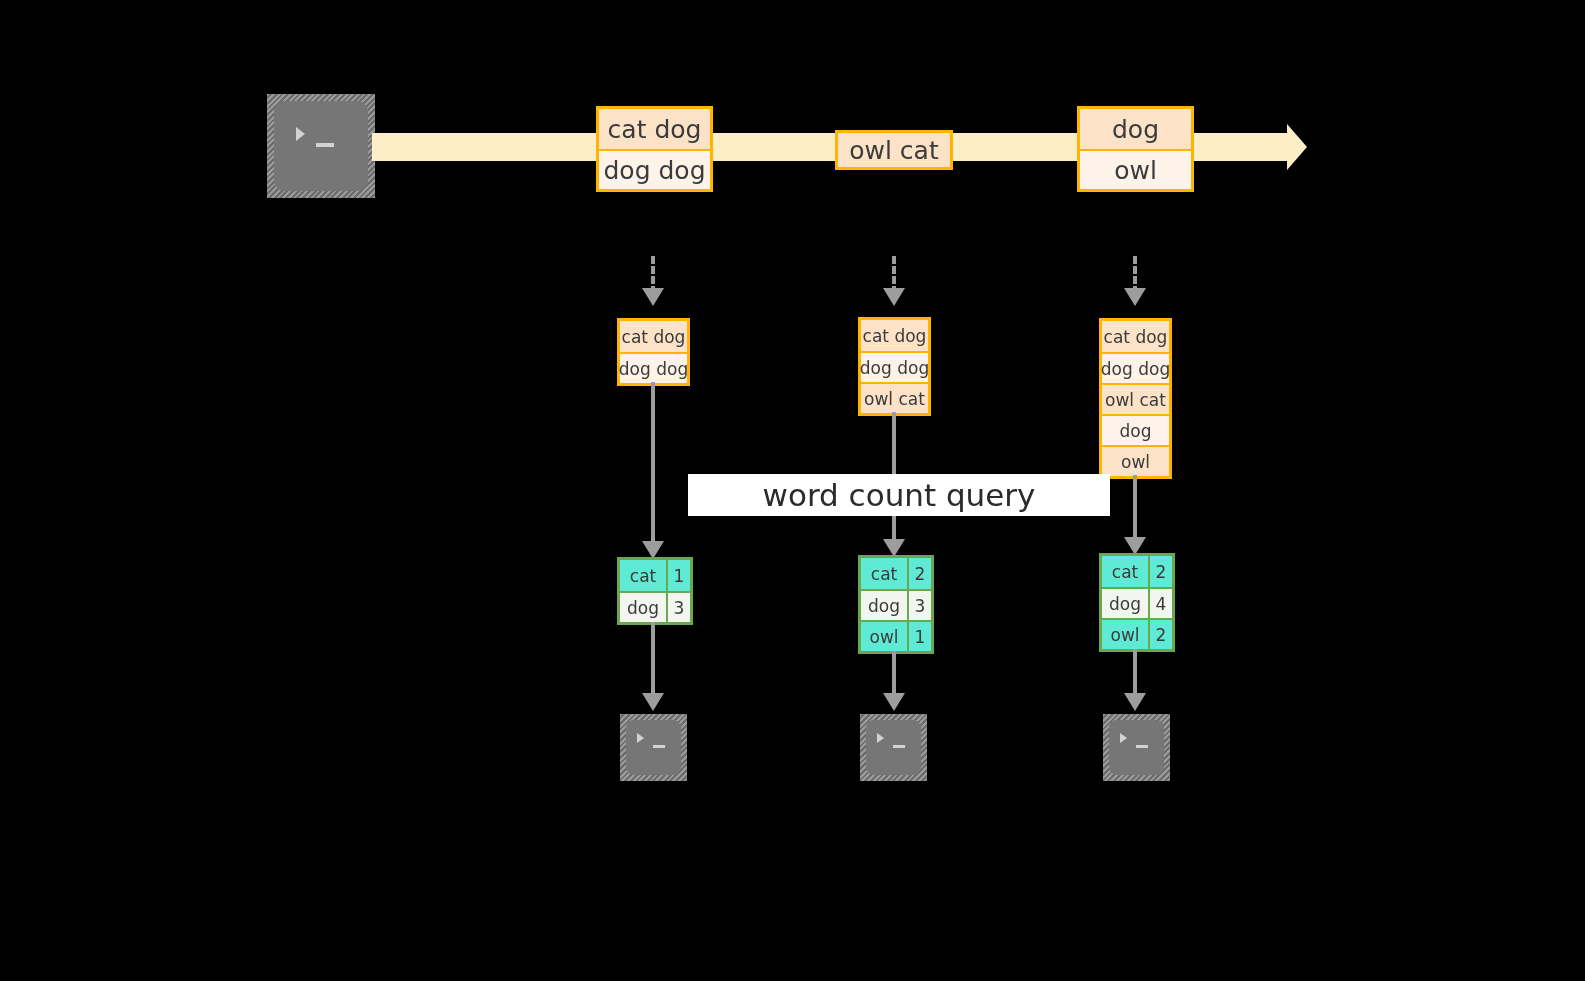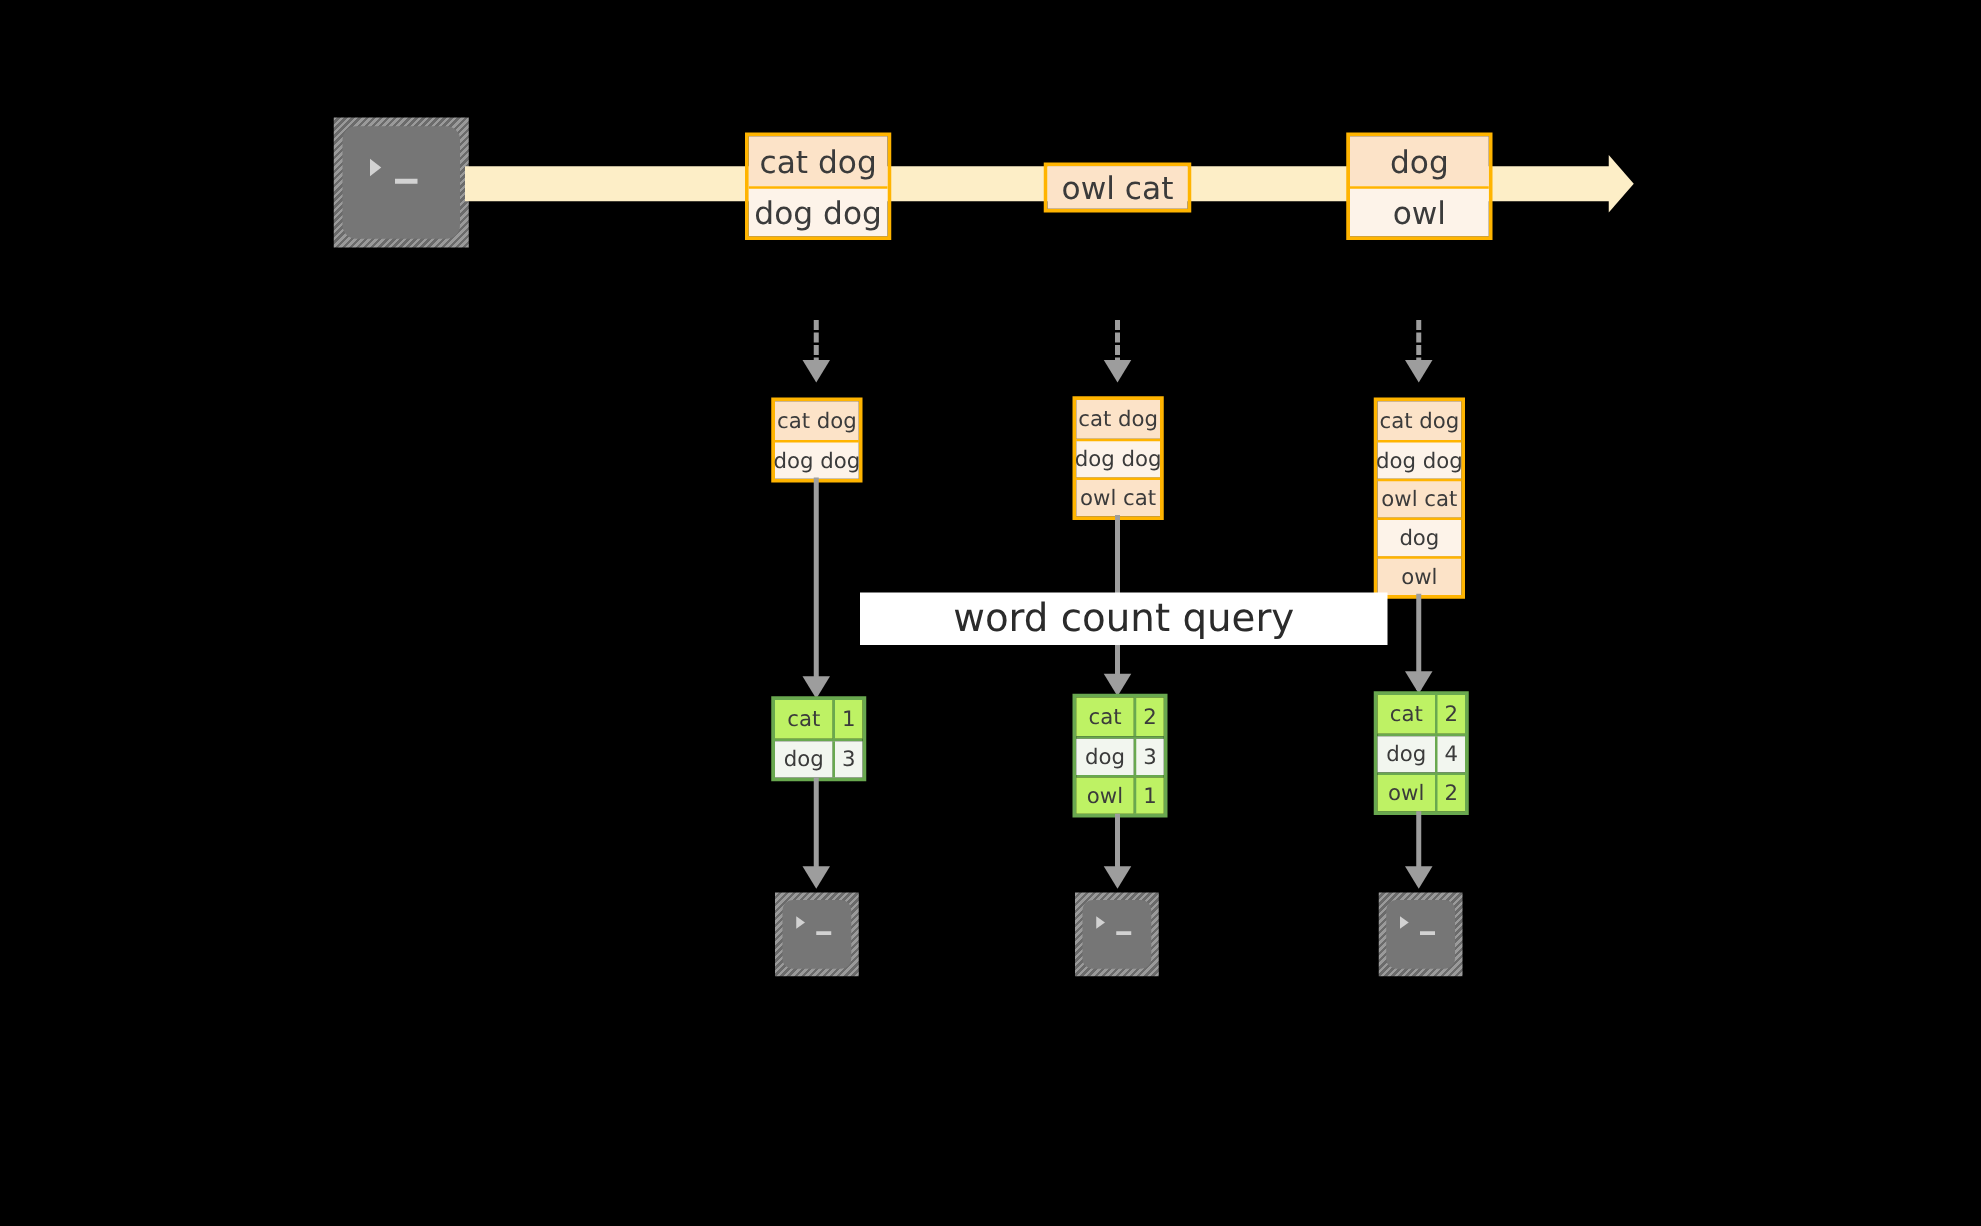--- a/index.html
+++ b/index.html
@@ -108,21 +108,21 @@
     justify-content: center;
     font-size: 17px;
     color: #3b3b3b;
     box-sizing: border-box;
   }
   .gbox .gcell.word { width: 46px; }
   .gbox .gcell.count {
     width: 24px;
     border-left: 2px solid #69a84f;
   }
-  .gbox .grow.shade-a .gcell { background: #bef264; }
+  .gbox .grow.shade-a .gcell { background: #5eead4; }
   .gbox .grow.shade-b .gcell { background: #f2f6ef; }
 
   
   .conn-line {
     position: absolute;
     width: 4px;
     background: #9d9d9d;
   }
   .conn-dash {
     position: absolute;

